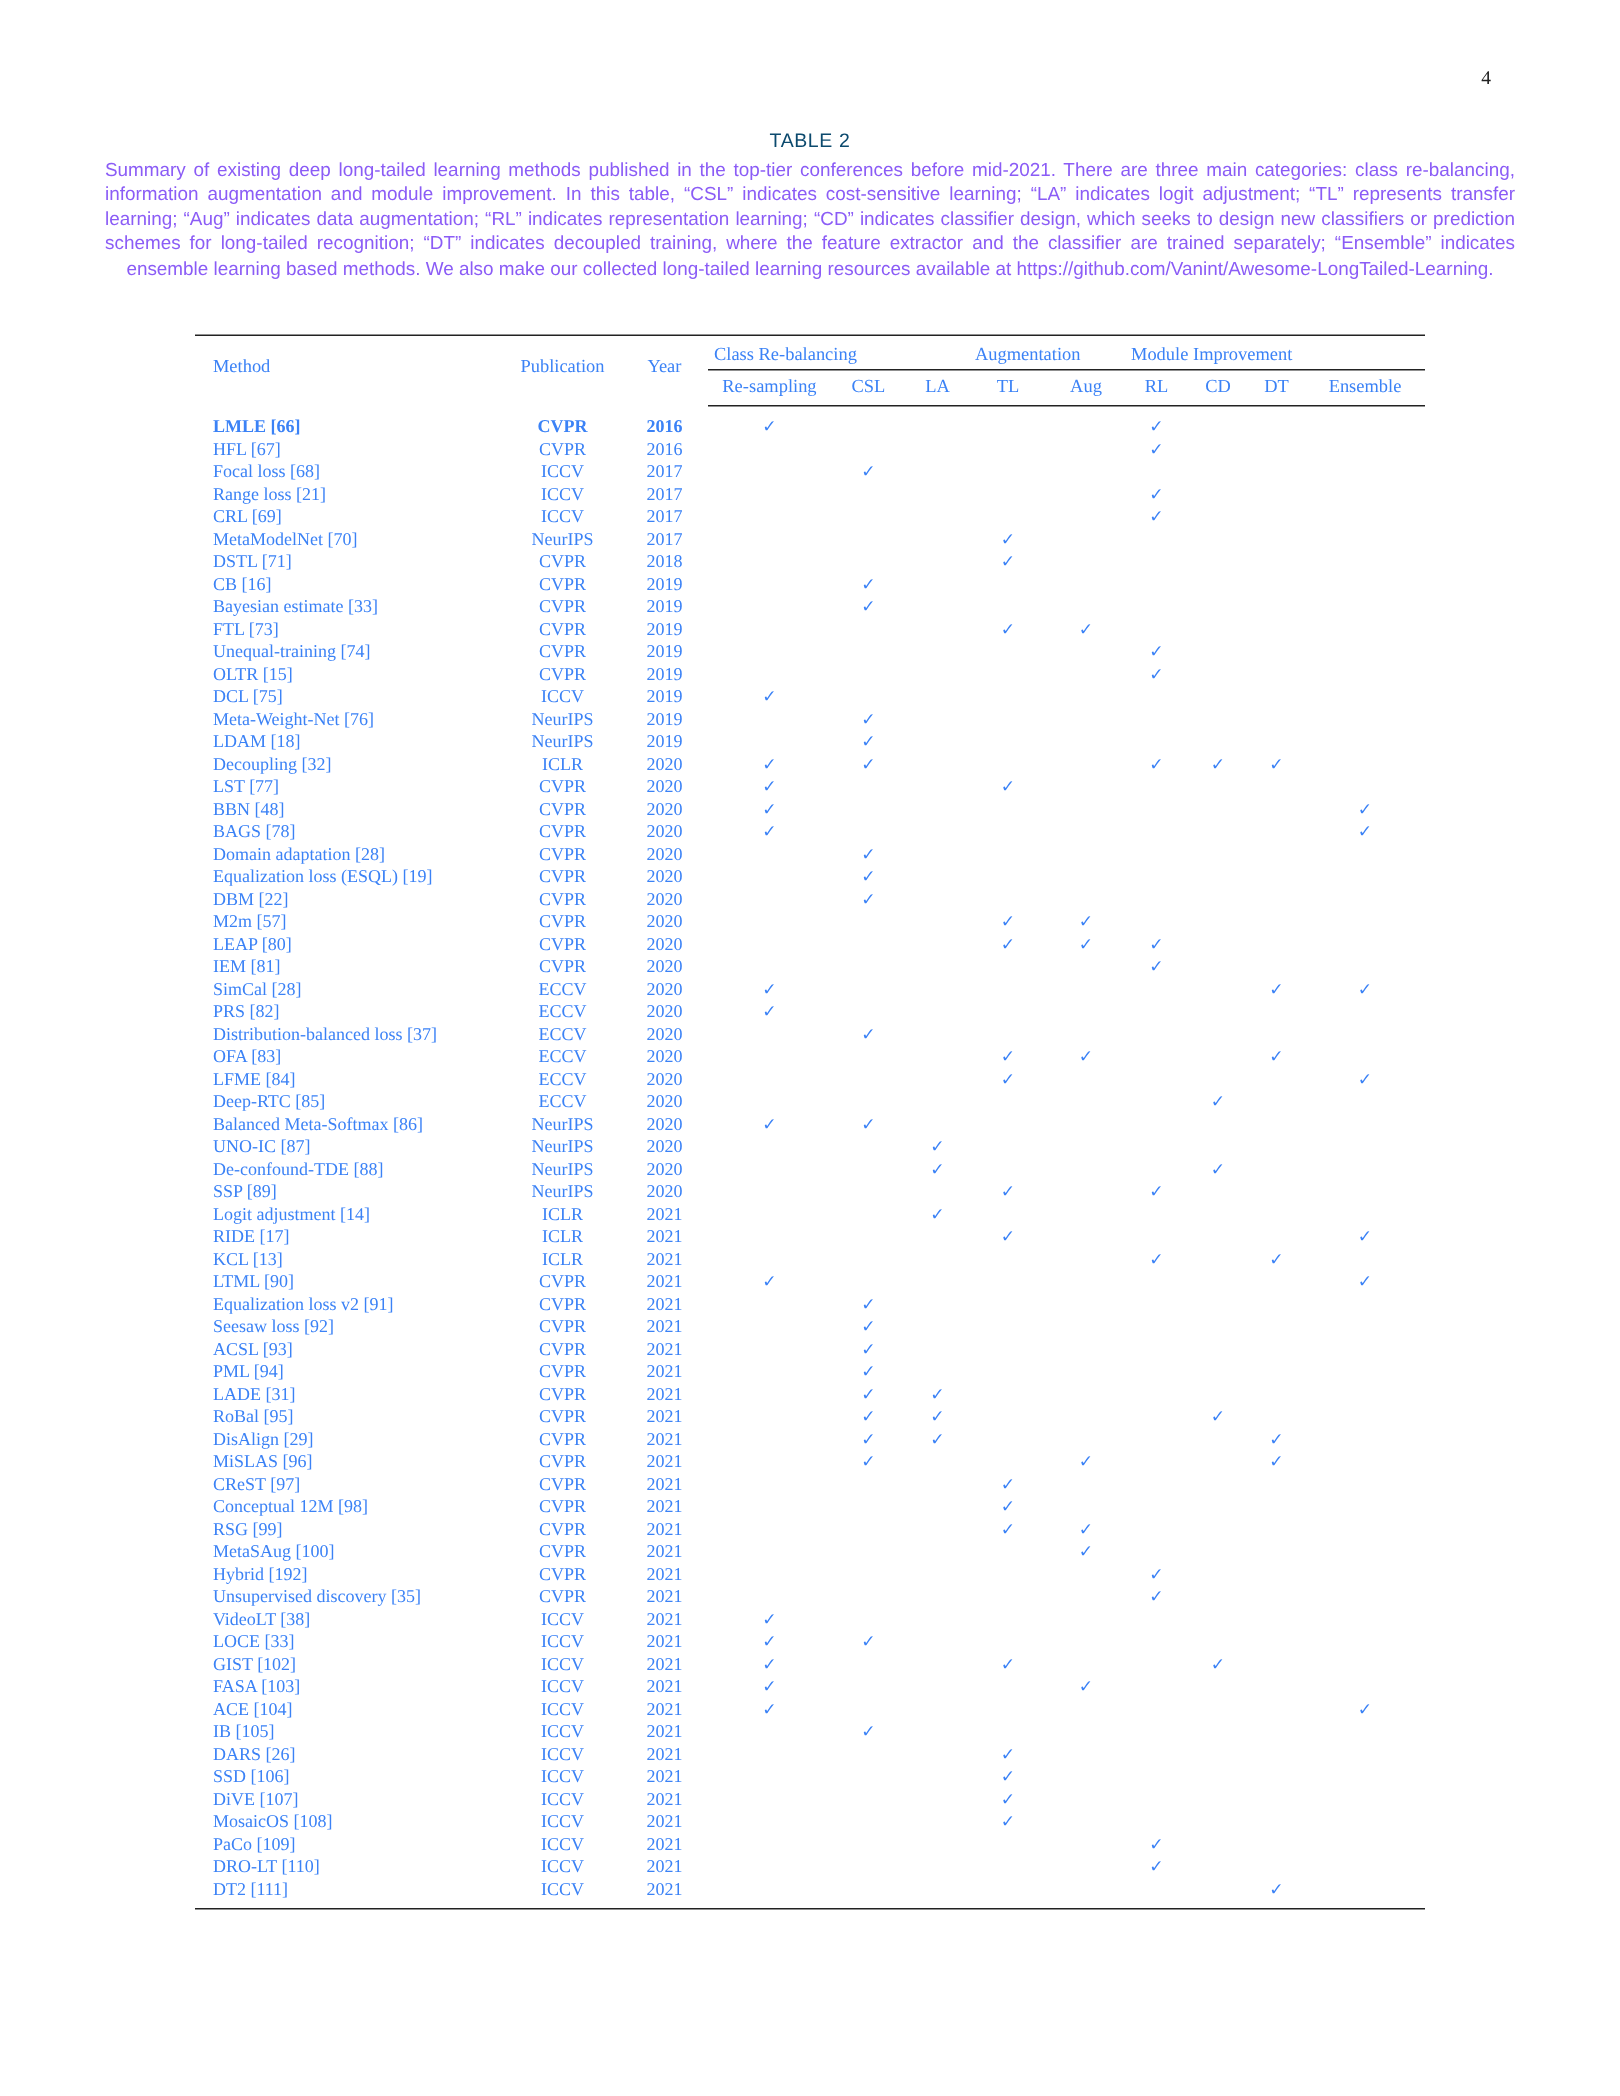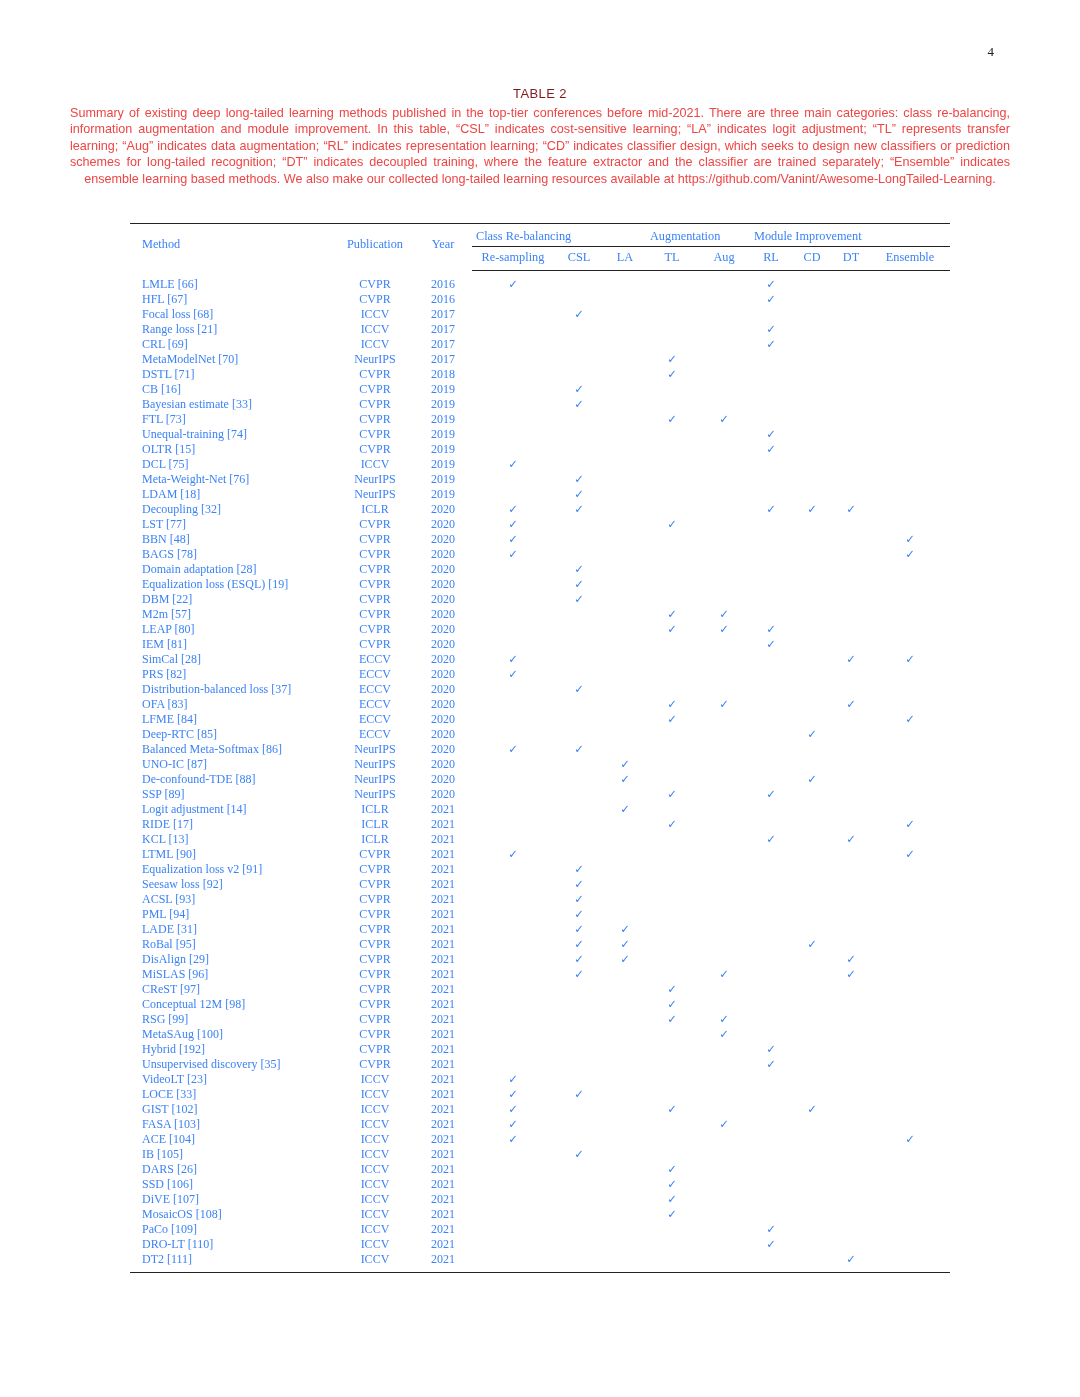--- a/index.html
+++ b/index.html
@@ -25,47 +25,47 @@
   .caption-block {
     padding-top: 86px;
     width: 940px;
     margin: 0 auto;
     text-align: center;
   }
   .caption-label {
     font-size: 13px;
     letter-spacing: 0.4px;
     margin-bottom: 4px;
-    color: #7f1d1d;
+    color: #0c4a6e;
   }
   .caption-text {
     font-size: 12.6px;
     line-height: 16.4px;
     text-align: justify;
     text-align-last: center;
-    color: #ef4444;
+    color: #8b5cf6;
   }
   table.methods {
     border-collapse: collapse;
     table-layout: fixed;
     width: 820px;
     margin: 36px auto 0 auto;
     font-family: "Liberation Serif", serif;
     font-size: 12px;
     color: #3b82f6;
     border-top: 1.5px solid #222;
     border-bottom: 1.5px solid #222;
   }
   table.methods th { font-weight: normal; font-size: 12.3px; }
   th.rowspan-h { vertical-align: middle; padding-bottom: 6px; }
   th.method-h { text-align: left; padding-left: 12px; }
   th.group { border-bottom: 1px solid #222; padding: 5px 4px 2px 4px; text-align: left; }
   tr.subhead th { border-bottom: 1.2px solid #222; padding: 3px 0 5px 0; text-align: center; }
   tbody td { height: 15px; line-height: 15px; padding: 0; overflow: hidden; white-space: nowrap; }
-  tbody tr:first-child td { padding-top: 6px; }
+  tbody tr:first-child td { padding-top: 6px; font-weight: bold; }
   tbody tr:last-child td { padding-bottom: 5px; }
   td.method { text-align: left; padding-left: 12px; }
   td.pub, td.year { text-align: center; }
   td.check {
     text-align: center;
     font-family: "DejaVu Sans", sans-serif;
     font-size: 11.5px;
   }
 </style>
 </head>
@@ -853,21 +853,21 @@
           <td class="check"></td>
           <td class="check"></td>
           <td class="check"></td>
           <td class="check"></td>
           <td class="check">✓</td>
           <td class="check"></td>
           <td class="check"></td>
           <td class="check"></td>
         </tr>
         <tr>
-          <td class="method">VideoLT [23]</td>
+          <td class="method">VideoLT [38]</td>
           <td class="pub">ICCV</td>
           <td class="year">2021</td>
           <td class="check">✓</td>
           <td class="check"></td>
           <td class="check"></td>
           <td class="check"></td>
           <td class="check"></td>
           <td class="check"></td>
           <td class="check"></td>
           <td class="check"></td>

